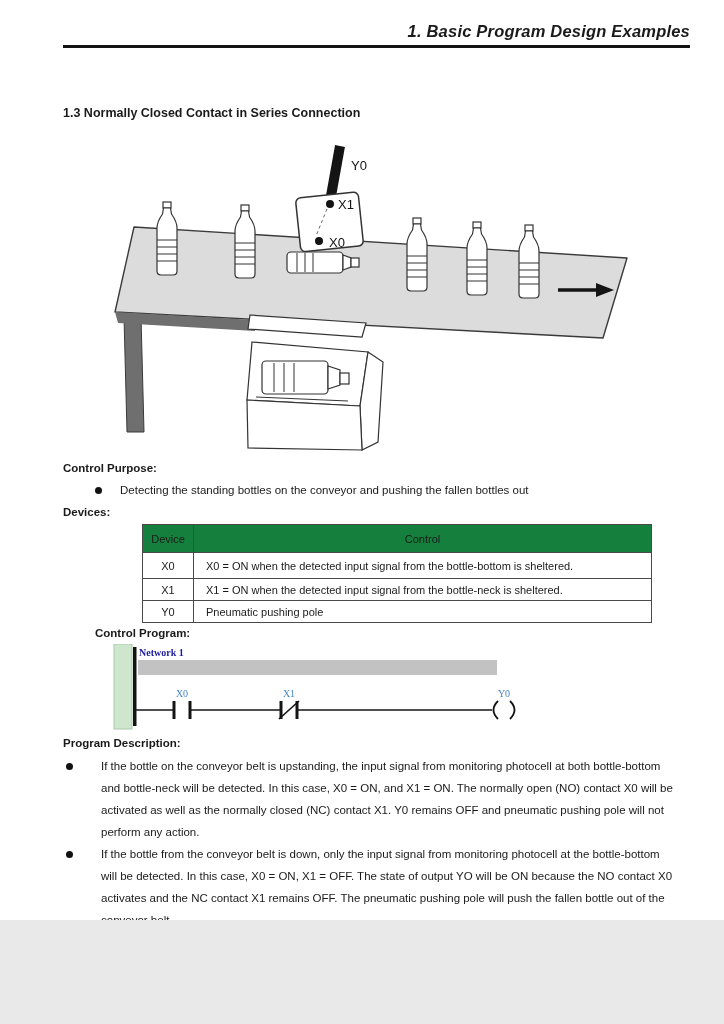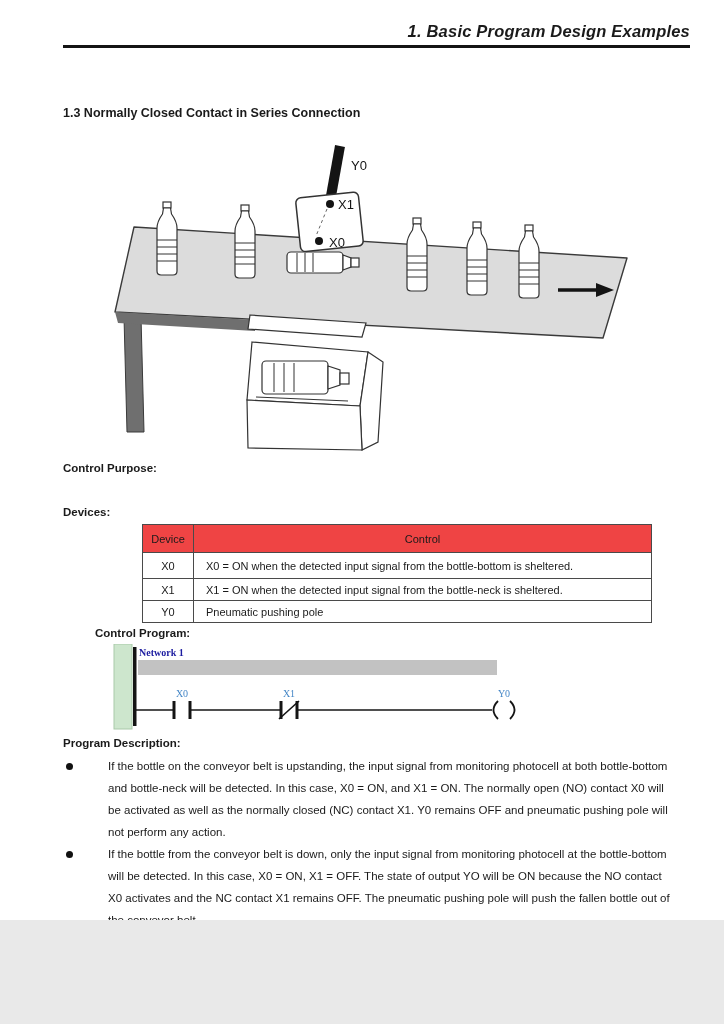--- a/index.html
+++ b/index.html
@@ -24,34 +24,34 @@
     display:inline-block; width:7px; height:7px; border-radius:50%; background:#111;
     margin-right:18px; vertical-align:middle;
   }
   .dev-label { top:506px; }
 
   table.devices {
     position:absolute; top:524px; left:142px; width:510px;
     border-collapse:collapse; font-size:11px;
   }
   table.devices th, table.devices td { border:1px solid #4a4a4a; }
-  table.devices th { height:28px; background:#ef4444; font-weight:normal; text-align:center; }
+  table.devices th { height:28px; background:#15803d; font-weight:normal; text-align:center; }
   table.devices td.dev { width:51px; text-align:center; height:26px; }
   table.devices td.fn { padding-left:12px; text-align:left; }
   table.devices tr.r2 td { height:22px; }
   table.devices tr.r3 td { height:22px; }
 
   .cprog-label { top:627px;margin-left:32px; }
   .ladder { position:absolute; top:644px; left:60px; }
 
   .pd-label { top:737px; }
   .pd-list { position:absolute; top:755px; left:66px; width:610px; }
   .pd-item { display:flex; font-size:11.5px; line-height:22px; }
   .pd-item .dot { margin-top:8px; flex:0 0 7px; }
-  .pd-item .txt { margin-left:17px; width:578px; }
+  .pd-item .txt { margin-left:10px; width:578px; }
 
   .footer-rule { position:absolute; top:984px; left:63px; width:630px; height:2px; background:#8a8a8a; }
   .footer-left { position:absolute; top:991px; left:63px; font-size:10.5px; }
   .footer-right { position:absolute; top:953px; right:36px; font-size:12px; }
 
   .lad-net { font-family:"Liberation Serif", serif; font-size:10px; font-weight:bold; fill:#1c1ca0; }
   .lad-dev { font-family:"Liberation Serif", serif; font-size:10px; fill:#4486c6; }
   .ill-lbl { font-family:"Liberation Sans", sans-serif; font-size:13px; fill:#141414; }
 </style>
 </head>
@@ -126,20 +126,23 @@
         <polygon points="268,226 280,230 280,245 268,249" fill="#fff" stroke="#333" stroke-width="1.2"></polygon>
         <rect x="280" y="233" width="9" height="11" fill="#fff" stroke="#333" stroke-width="1.2"></rect>
       </g>
       <line x1="196" y1="257" x2="288" y2="261" stroke="#333" stroke-width="1"></line>
       <polygon points="308,212 323,222 318,302 302,310 300,266" fill="#fff" stroke="#333" stroke-width="1.2"></polygon>
       <polygon points="187,260 300,266 302,310 188,308" fill="#fff" stroke="#333" stroke-width="1.2"></polygon>
     </g>
   </svg>
 
   <div class="label-bold cp-label">Control Purpose:</div>
+  <div class="cp-bullet-row">
+    <span class="dot"></span><span>Detecting the standing bottles on the conveyor and pushing the fallen bottles out</span>
+  </div>
 
   <div class="label-bold dev-label">Devices:</div>
   <table class="devices">
     <tbody>
         <tr>
       <th>Device</th>
       <th>Control</th>
     </tr>
     <tr class="r1">
       <td class="dev">X0</td>

